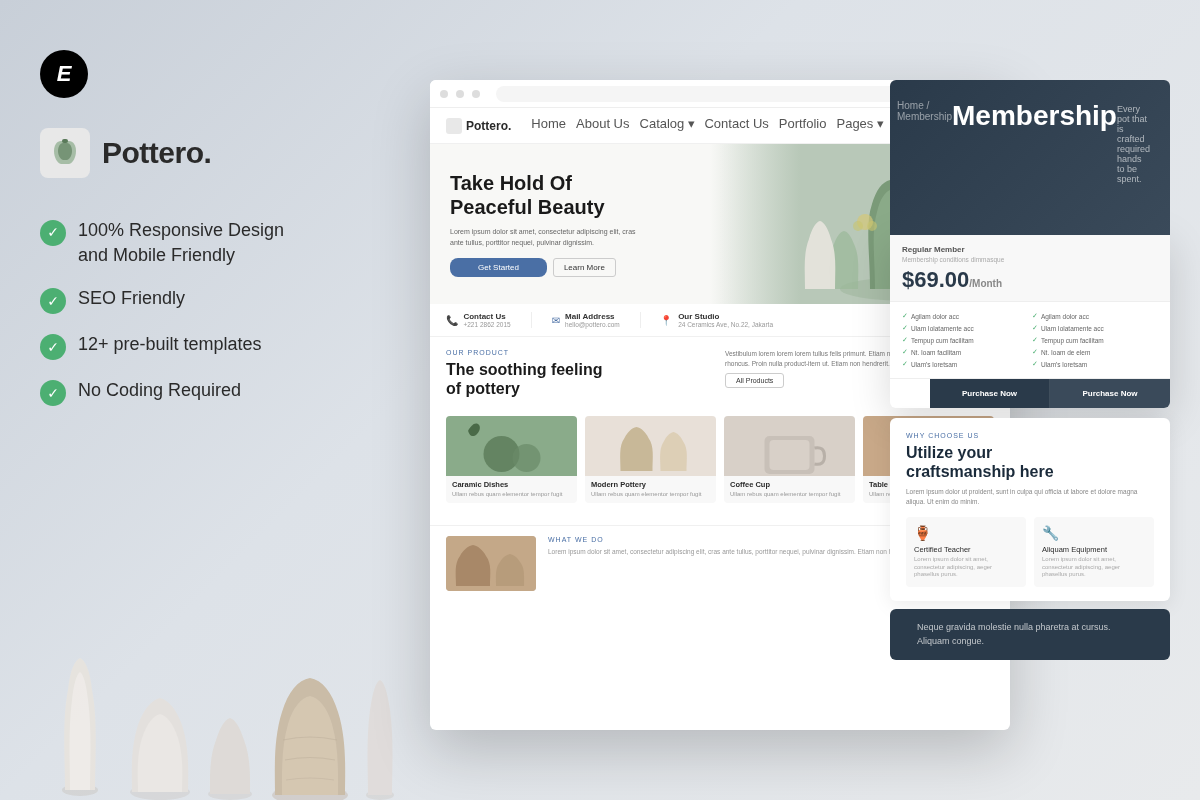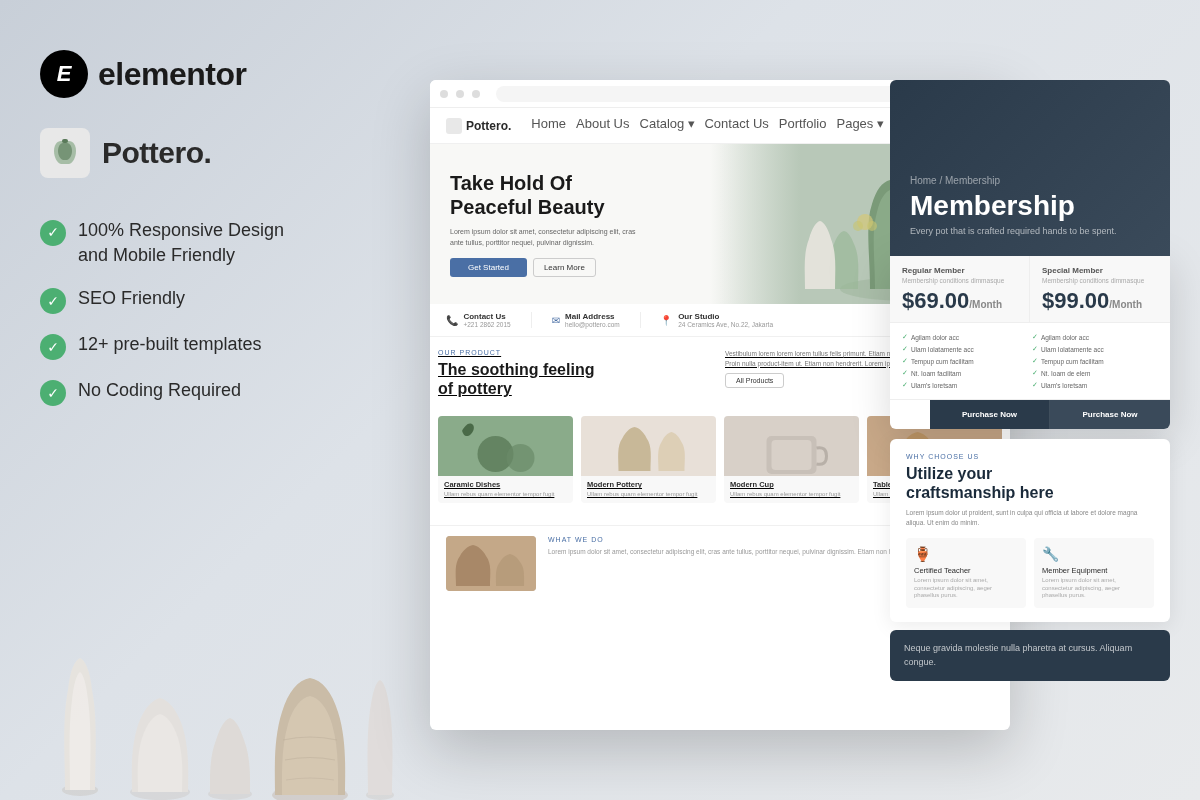--- a/index.html
+++ b/index.html
@@ -214,22 +214,22 @@
       margin-bottom: 10px;
     }
     .hero-buttons {
       display: flex;
       gap: 6px;
     }
     .btn-primary {
       background: #4a6fa5;
       color: white;
       border: none;
-      padding: 4px 18px;
-      border-radius: 3px;
+      padding: 4px 28px;
+      border-radius: 8px;
       font-size: 8px;
       cursor: pointer;
     }
     .btn-outline {
       background: transparent;
       color: #333;
       border: 1px solid #ccc;
       padding: 4px 10px;
       border-radius: 3px;
       font-size: 8px;
@@ -279,23 +279,22 @@
       font-size: 6.5px;
       color: #999;
     }
     .info-divider {
       width: 1px;
       background: #eee;
     }
 
     
     .products-section {
-      padding: 12px 8px;
+      padding: 12px 16px;
       background: white;
-      text-decoration: underline;
     }
     .section-label {
       font-size: 7px;
       color: #4a6fa5;
       text-transform: uppercase;
       letter-spacing: 1px;
       margin-bottom: 4px;
     }
     .section-title {
       font-size: 16px;
@@ -403,23 +402,23 @@
       width: 280px;
       z-index: 30;
     }
 
     
     .membership-header {
       background: linear-gradient(135deg, #2a3a4a 0%, #3a4a5a 100%);
       border-radius: 6px 6px 0 0;
       padding: 20px 20px;
       margin-bottom: 0;
-      height: 176px;
-      display: flex;
-      flex-direction: column;
+      height: 155px;
+      display: flex;
+      flex-direction: row;
       justify-content: flex-end;
       position: relative;
       overflow: hidden;
     }
     .membership-bg-text {
       font-size: 10px;
       color: rgba(255,255,255,0.5);
       margin-bottom: 4px;
     }
     .membership-title {
@@ -561,21 +560,21 @@
     .craft-feature-desc {
       font-size: 6px;
       color: #aaa;
       line-height: 1.3;
     }
 
     
     .dark-section {
       background: #2a3a4a;
       border-radius: 6px;
-      padding: 12px 14px;
+      padding: 12px 27px;
       margin-top: 8px;
     }
     .dark-text {
       font-size: 9px;
       color: rgba(255,255,255,0.7);
       line-height: 1.5;
     }
 
     
     .vase-container {
@@ -600,21 +599,20 @@
 <body>
 
 <div class="bg-layer"></div>
 
 <div class="left-panel">
 
   <div class="elementor-logo">
     <div class="elementor-icon">
       <span>E</span>
     </div>
-    <span class="elementor-text">elementor</span>
   </div>
 
   <div class="pottero-brand">
     <div class="pottero-icon">
       <svg width="32" height="32" viewBox="0 0 32 32">
         <path d="M12 4 C8 4, 5 8, 5 14 C5 20, 8 26, 12 27 L20 27 C24 26, 27 20, 27 14 C27 8, 24 4, 20 4 Z" fill="#8aab8a" opacity="0.7"></path>
         <path d="M14 6 C11 6, 9 10, 9 14 C9 18, 11 22, 14 23 L18 23 C21 22, 23 18, 23 14 C23 10, 21 6, 18 6 Z" fill="#6a8a6a" opacity="0.8"></path>
         <rect x="13" y="2" width="6" height="4" rx="2" fill="#5a7a5a"></rect>
       </svg>
     </div>
@@ -791,21 +789,21 @@
       </div>
       <div class="product-card">
         <div class="product-img" style="background:#d8d0c8">
           <svg width="100%" height="60" viewBox="0 0 120 60">
             <rect x="35" y="20" width="50" height="38" rx="5" fill="#c8c0b8"></rect>
             <rect x="40" y="24" width="40" height="30" rx="4" fill="#d8d0c8"></rect>
             <path d="M85 32 Q95 30, 95 40 Q95 50, 85 48" stroke="#b8b0a8" stroke-width="3" fill="none"></path>
           </svg>
         </div>
         <div class="product-info">
-          <div class="product-name">Modern Cup</div>
+          <div class="product-name">Coffee Cup</div>
           <div class="product-desc">Ullam rebus quam elementor tempor fugit</div>
         </div>
       </div>
       <div class="product-card">
         <div class="product-img copper">
           <svg width="100%" height="60" viewBox="0 0 120 60">
             <path d="M25 55 C25 44, 24 34, 30 26 C33 20, 38 17, 43 16 C48 17, 53 20, 56 26 C62 34, 61 44, 61 55 Z" fill="#c09868"></path>
             <path d="M70 55 C70 46, 69 38, 74 32 C77 27, 80 24, 84 23 C88 24, 91 27, 94 32 C99 38, 98 46, 98 55 Z" fill="#b88858" opacity="0.8"></path>
           </svg>
         </div>
@@ -841,25 +839,20 @@
     <h2 class="membership-title">Membership</h2>
     <p class="membership-subtitle">Every pot that is crafted required hands to be spent.</p>
   </div>
 
   <div class="membership-pricing">
     <div class="pricing-header">
       <div class="pricing-col">
         <div class="pricing-col-name">Regular Member</div>
         <div class="pricing-col-desc">Membership conditions dimmasque</div>
         <div class="pricing-amount">$69.00<span>/Month</span></div>
-      </div>
-      <div class="pricing-col">
-        <div class="pricing-col-name">Special Member</div>
-        <div class="pricing-col-desc">Membership conditions dimmasque</div>
-        <div class="pricing-amount">$99.00<span>/Month</span></div>
       </div>
     </div>
 
     <div class="pricing-features">
       <div class="pricing-features-grid">
         <div class="pricing-feature">Agilam dolor acc</div>
         <div class="pricing-feature">Agilam dolor acc</div>
         <div class="pricing-feature">Ulam Iolatamente acc</div>
         <div class="pricing-feature">Ulam Iolatamente acc</div>
         <div class="pricing-feature">Tempup cum facilitam</div>
@@ -882,21 +875,21 @@
     <h3 class="craft-title">Utilize your<br>craftsmanship here</h3>
     <p class="craft-desc">Lorem ipsum dolor ut proident, sunt in culpa qui officia ut labore et dolore magna aliqua. Ut enim do minim.</p>
     <div class="craft-features-grid">
       <div class="craft-feature-item">
         <div class="craft-feature-icon">🏺</div>
         <div class="craft-feature-name">Certified Teacher</div>
         <div class="craft-feature-desc">Lorem ipsum dolor sit amet, consectetur adipiscing, aeger phasellus purus.</div>
       </div>
       <div class="craft-feature-item">
         <div class="craft-feature-icon">🔧</div>
-        <div class="craft-feature-name">Member Equipment</div>
+        <div class="craft-feature-name">Aliquam Equipment</div>
         <div class="craft-feature-desc">Lorem ipsum dolor sit amet, consectetur adipiscing, aeger phasellus purus.</div>
       </div>
     </div>
   </div>
 
   <div class="dark-section">
     <p class="dark-text">Neque gravida molestie nulla pharetra at cursus. Aliquam congue.</p>
   </div>
 
 </div>

